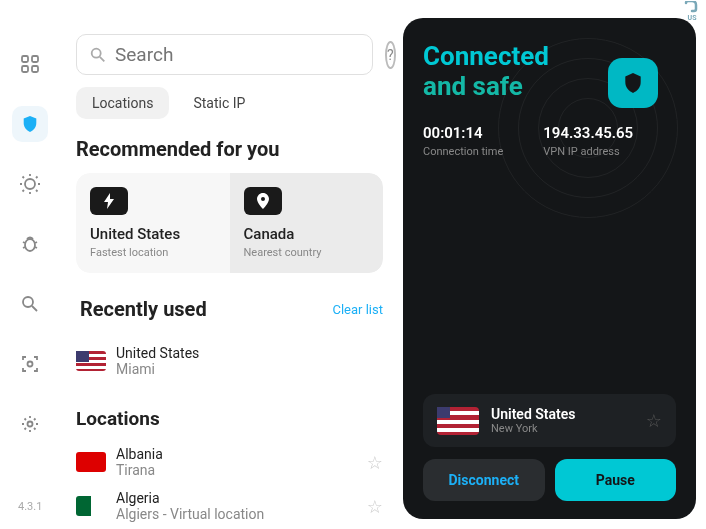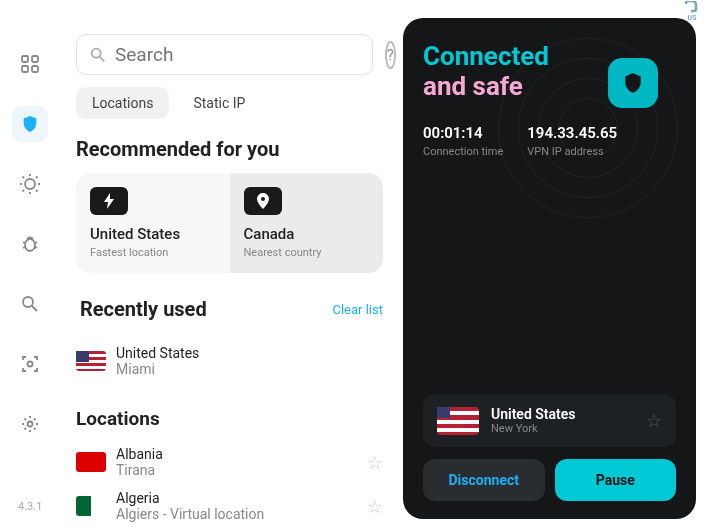--- a/index.html
+++ b/index.html
@@ -38,22 +38,22 @@
 .loc-sub{font-size:14px;color:#888}
 .star{color:#ccc;cursor:pointer;font-size:18px}
 .locations-sec{margin-top:24px}
 .locations-sec .section-title{font-size:19px;margin-bottom:10px}
 .panel{width:293px;background:#141618;border-radius:20px;margin:4px 10px 10px 4px;padding:24px 20px 18px;display:flex;flex-direction:column;position:relative;overflow:hidden}
 .rings{position:absolute;top:20px;right:18px;width:180px;height:180px}
 .ring{position:absolute;border:1px solid rgba(255,255,255,0.06);border-radius:50%}
 .shield-badge{position:absolute;top:40px;right:38px;width:50px;height:50px;background:#00b8c4;border-radius:14px;display:flex;align-items:center;justify-content:center;z-index:2}
 .status-title{font-size:26px;font-weight:700;line-height:1.15}
 .status-1{color:#00c8d4}
-.status-2{color:#f9a8d4}
-.stats{display:flex;gap:24px;margin-top:22px}
+.status-2{color:#14b8a6}
+.stats{display:flex;gap:40px;margin-top:22px}
 .stat-val{color:#fff;font-size:15px;font-weight:600;margin-bottom:3px}
 .stat-lab{color:#888;font-size:11px}
 .conn-card{margin-top:auto;background:#1e2124;border-radius:12px;padding:12px 14px;display:flex;align-items:center;gap:12px}
 .conn-flag{width:42px;height:28px;border-radius:4px}
 .conn-text{flex:1}
 .conn-name{color:#fff;font-size:14px;font-weight:600}
 .conn-sub{color:#888;font-size:11px}
 .btns{display:flex;gap:10px;margin-top:12px}
 .btn{flex:1;padding:13px;border:none;border-radius:12px;font-size:14px;font-weight:700;cursor:pointer}
 .btn-disc{background:#2a2d30;color:#1cb0f6}

